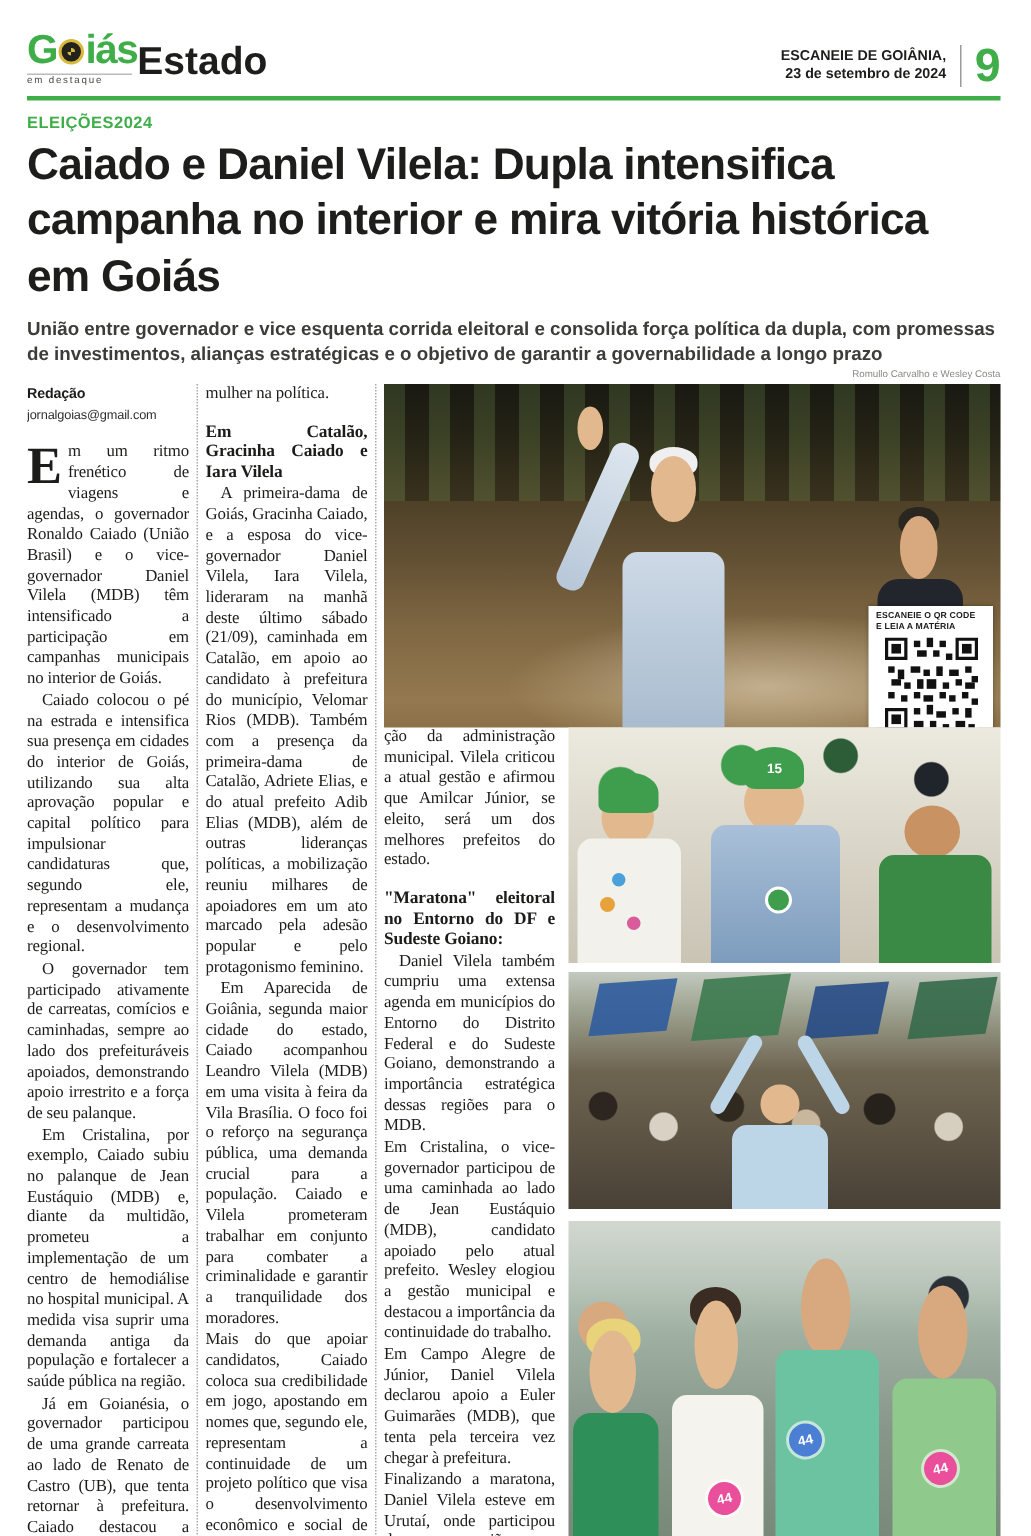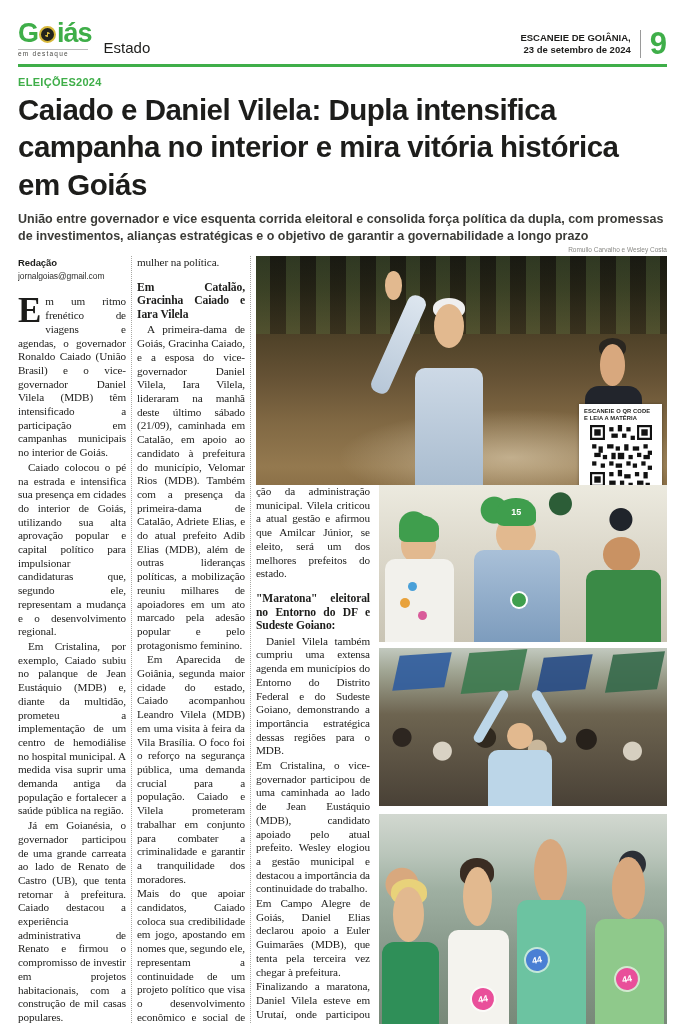--- a/index.html
+++ b/index.html
@@ -12,21 +12,21 @@
   .masthead { display:flex; align-items:flex-end; }
   .brand { line-height:1; }
   .brand-row { display:flex; align-items:center; }
   .brand-name { font-size:27px; font-weight:bold; color:var(--green); letter-spacing:-1px; }
   .brand-o { display:inline-block; width:17px; height:17px; border-radius:50%;
              background:#23231c; border:2px solid #d8b93c; margin:0 1px; position:relative; top:1px; }
   .brand-o::after { content:""; position:absolute; inset:4px; border-radius:50%;
                     background:conic-gradient(#d8b93c 0 25%, #23231c 25% 50%, #d8b93c 50% 75%, #23231c 75%); }
   .brand-tagline { font-size:6.5px; letter-spacing:1.2px; color:#4a4a45; margin-top:2px;
                    border-top:1px solid #bbb; padding-top:1px; width:70px; }
-  .section-name { font-size:15px; font-weight:normal; margin-left:12px; position:relative; top:-2px; }
+  .section-name { font-size:26px; font-weight:bold; position:relative; top:-2px; }
   .mast-right { margin-left:auto; display:flex; align-items:center; }
   .dateline { text-align:right; font-size:9.5px; font-weight:bold; line-height:1.2; color:#1d1d1b; }
   .pagenum { font-size:31px; font-weight:bold; color:var(--green); margin-left:9px; padding-left:9px;
              border-left:1px solid #9a9a9a; line-height:0.9; }
   .green-rule { height:3px; background:var(--green); margin-top:6px; }
 
   
   .kicker { margin-top:9px; font-size:11px; font-weight:bold; color:var(--green); letter-spacing:0.3px; }
   .headline { margin-top:3px; font-size:29.5px; line-height:37.5px; font-weight:bold;
               letter-spacing:-0.5px; color:#1d1d1b; }
@@ -168,20 +168,21 @@
   <div class="credit">Romullo Carvalho e Wesley Costa</div>
 
   <div class="main">
 
     <div class="txtcol">
       <div class="byline-label">Redação</div>
       <div class="byline-email">jornalgoias@gmail.com</div>
       <div>
           <p class="para dropcap-para"><span class="dropcap">E</span>m um ritmo frenético de viagens e agendas, o governador Ronaldo Caiado (União Brasil) e o vice-governador Daniel Vilela (MDB) têm intensificado a participação em campanhas municipais no interior de Goiás.</p>
           <p class="para">Caiado colocou o pé na estrada e intensifica sua presença em cidades do interior de Goiás, utilizando sua alta aprovação popular e capital político para impulsionar candidaturas que, segundo ele, representam a mudança e o desenvolvimento regional.</p>
+          <p class="para">O governador tem participado ativamente de carreatas, comícios e caminhadas, sempre ao lado dos prefeituráveis apoiados, demonstrando apoio irrestrito e a força de seu palanque.</p>
           <p class="para">Em Cristalina, por exemplo, Caiado subiu no palanque de Jean Eustáquio (MDB) e, diante da multidão, prometeu a implementação de um centro de hemodiálise no hospital municipal. A medida visa suprir uma demanda antiga da população e fortalecer a saúde pública na região.</p>
           <p class="para">Já em Goianésia, o governador participou de uma grande carreata ao lado de Renato de Castro (UB), que tenta retornar à prefeitura. Caiado destacou a experiência administrativa de Renato e firmou o compromisso de investir em projetos habitacionais, com a construção de mil casas populares.</p>
         </div>
     </div>
 
     <div class="txtcol">
       <div>
           <p class="para no-indent">mulher na política.</p>
           <h3 class="subhead">Em Catalão, Gracinha Caiado e Iara Vilela</h3>
           <p class="para">A primeira-dama de Goiás, Gracinha Caiado, e a esposa do vice-governador Daniel Vilela, Iara Vilela, lideraram na manhã deste último sábado (21/09), caminhada em Catalão, em apoio ao candidato à prefeitura do município, Velomar Rios (MDB). Também com a presença da primeira-dama de Catalão, Adriete Elias, e do atual prefeito Adib Elias (MDB), além de outras lideranças políticas, a mobilização reuniu milhares de apoiadores em um ato marcado pela adesão popular e pelo protagonismo feminino.</p>
@@ -265,21 +266,21 @@
         </div>
       </div>
 
       <div class="lower">
         <div class="txtcol col3">
           <div>
               <p class="para no-indent">ção da administração municipal. Vilela criticou a atual gestão e afirmou que Amilcar Júnior, se eleito, será um dos melhores prefeitos do estado.</p>
               <h3 class="subhead">"Maratona" eleitoral no Entorno do DF e Sudeste Goiano:</h3>
               <p class="para">Daniel Vilela também cumpriu uma extensa agenda em municípios do Entorno do Distrito Federal e do Sudeste Goiano, demonstrando a importância estratégica dessas regiões para o MDB.</p>
               <p class="para no-indent">Em Cristalina, o vice-governador participou de uma caminhada ao lado de Jean Eustáquio (MDB), candidato apoiado pelo atual prefeito. Wesley elogiou a gestão municipal e destacou a importância da continuidade do trabalho.</p>
-              <p class="para no-indent">Em Campo Alegre de Goiás, Daniel Elias declarou apoio a Euler Guimarães (MDB), que tenta pela terceira vez chegar à prefeitura.</p>
+              <p class="para no-indent">Em Campo Alegre de Júnior, Daniel Vilela declarou apoio a Euler Guimarães (MDB), que tenta pela terceira vez chegar à prefeitura.</p>
               <p class="para no-indent">Finalizando a maratona, Daniel Vilela esteve em Urutaí, onde participou de uma reunião com apoiadores do candidato a prefeito Alexandre Araújo (MDB), que tem o apoio do atual prefeito.</p>
             </div>
         </div>
 
         <div class="photo-stack">
 
           <div class="photo photo-a">
             <div class="person fig-w" style="left:2%; bottom:0; width:24%; height:78%;">
               <div class="head"></div>
               <div class="torso"></div>

